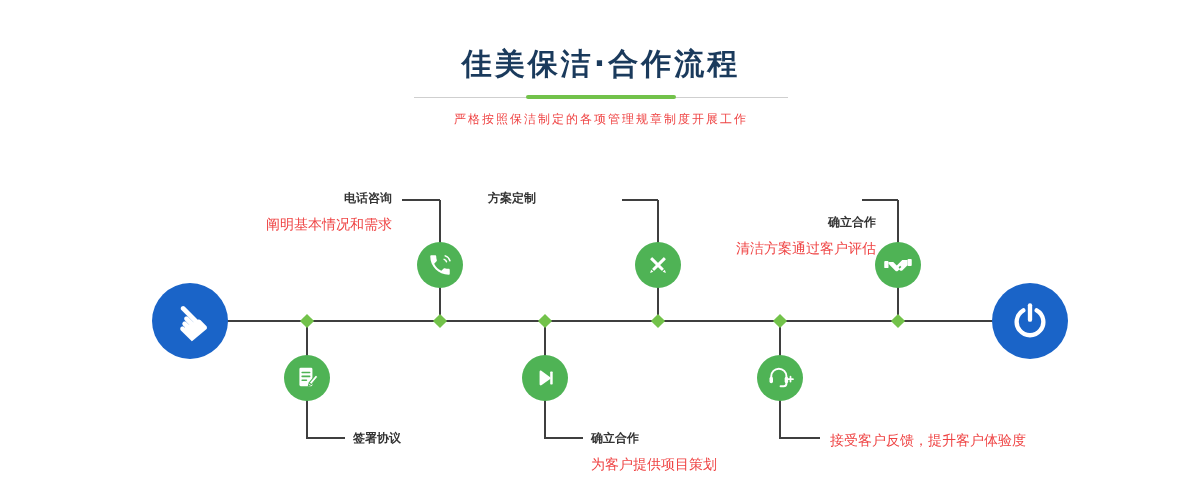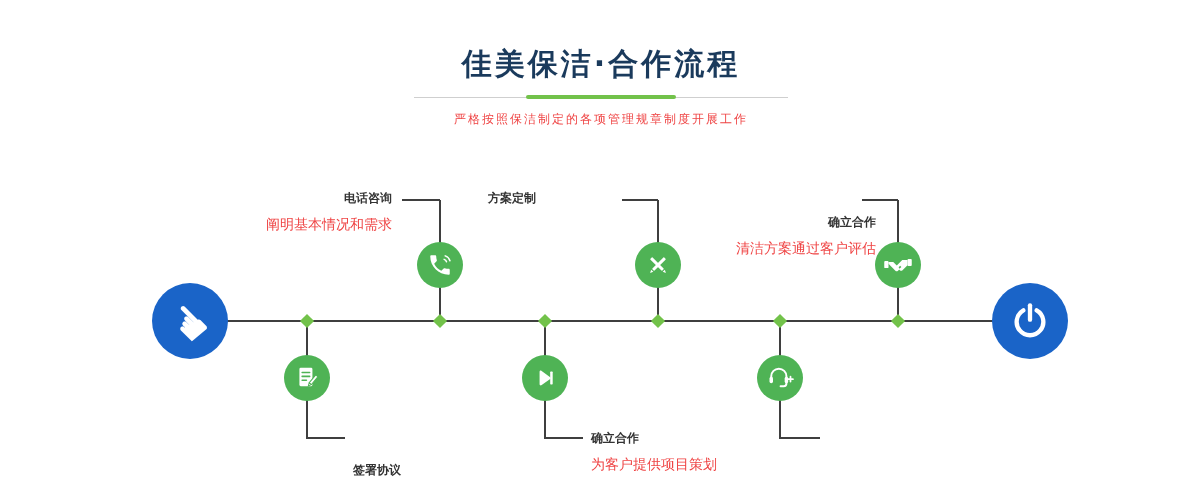--- a/index.html
+++ b/index.html
@@ -157,23 +157,24 @@
     <div class="step-desc">阐明基本情况和需求</div>
   </div>
   <div class="abs step-label align-r" style="left:412px;top:186px;width:200px;text-align:center;">
     <div class="step-title">方案定制</div>
   </div>
   <div class="abs step-label align-r" style="left:676px;top:186px;width:200px;margin-top:24px;">
     <div class="step-title">确立合作</div>
     <div class="step-desc">清洁方案通过客户评估</div>
   </div>
 
-  <div class="abs step-label align-l" style="left:353px;top:426px;width:250px;margin-top:32px;">
+  <div class="abs step-label align-l" style="left:353px;top:426px;width:250px;">
     <div class="step-title">签署协议</div>
   </div>
   <div class="abs step-label align-l" style="left:591px;top:426px;width:250px;">
     <div class="step-title">确立合作</div>
     <div class="step-desc">为客户提供项目策划</div>
   </div>
   <div class="abs step-label align-l" style="left:830px;top:426px;width:260px;">
+    <div class="step-desc">接受客户反馈，提升客户体验度</div>
   </div>
 
 </div>
 
 </body></html>

